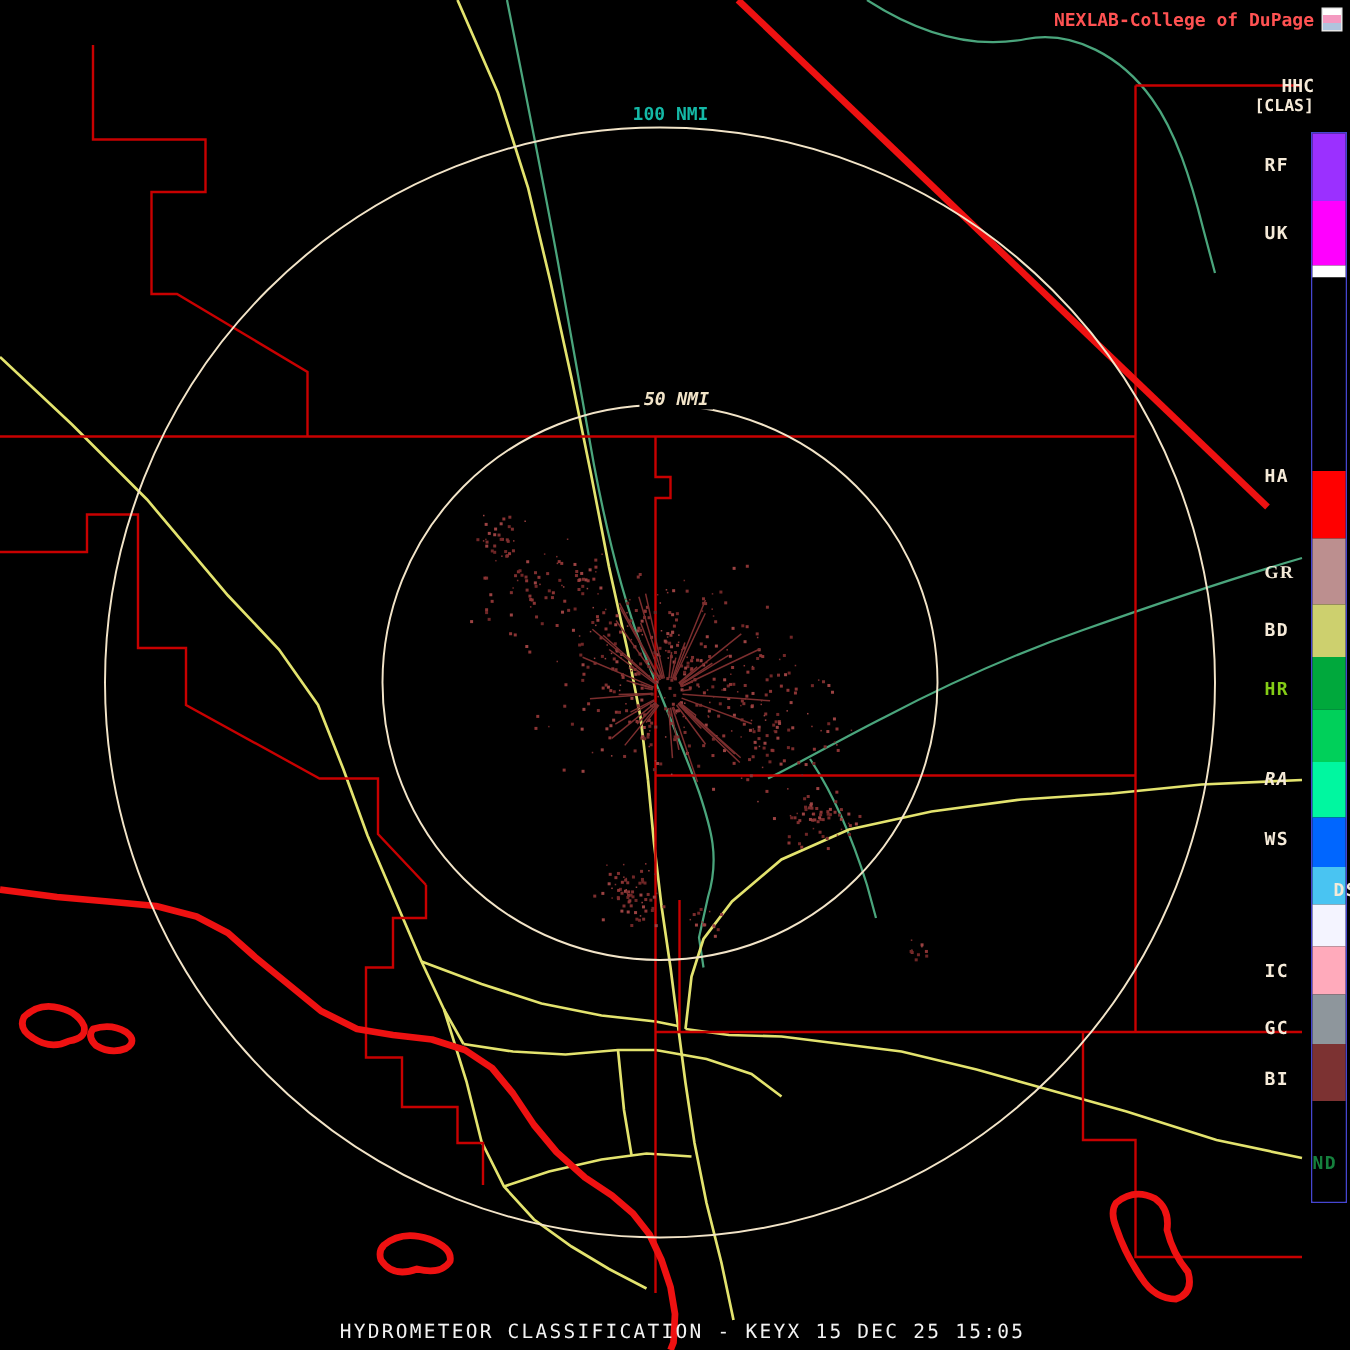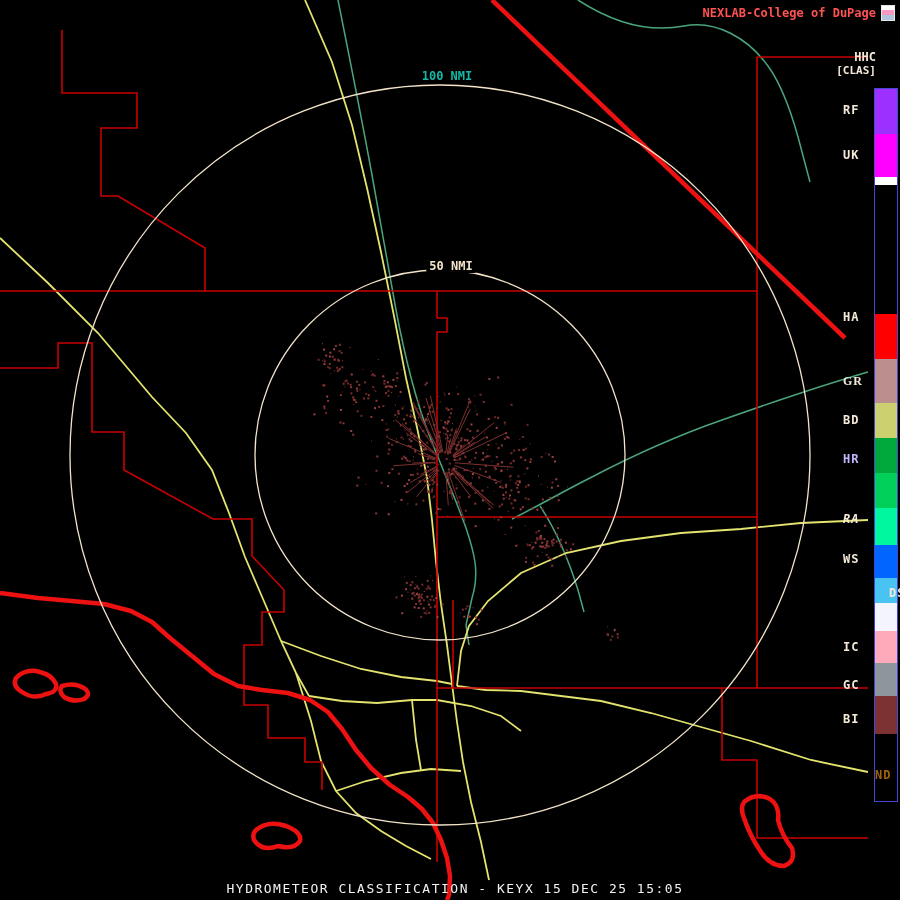--- a/index.html
+++ b/index.html
@@ -793,21 +793,21 @@
         <line x1="452.5" y1="455.4" x2="464.8" y2="444.6" stroke="#7c2e2e" stroke-width="1"></line>
       </g>
 
     <g fill="none" stroke="#f2e4c8" stroke-width="1.3">
       <circle cx="440" cy="455" r="185"></circle>
       <circle cx="440" cy="455" r="370"></circle>
     </g>
   </svg>
 
   <div class="ring-label" style="left: 447px; top: 69px; color: #14b8a6;">100 NMI</div>
-  <div class="ring-label" style="left: 451px; top: 259px; color: rgb(242, 228, 200);">50 NMI</div>
+  <div class="ring-label" style="left: 451px; top: 259px; color: rgb(242, 228, 200); font-style: italic;">50 NMI</div>
 
   <div id="source-credit" style="color: rgb(255, 82, 82);">NEXLAB-College of DuPage</div>
   <div id="page-icon"></div>
   <div id="product-code" style="color: rgb(245, 234, 216);">HHC</div>
   <div id="product-mode" style="color: rgb(245, 234, 216);">[CLAS]</div>
 
   <div id="legend">
     <div id="legend-bar" style="left: 874px; top: 88px; width: 22px; height: 712px; border-color: rgb(70, 70, 210);">
         <div class="seg" style="top: 0px; height: 45px; background: rgb(155, 48, 255);"></div>
         <div class="seg" style="top: 45px; height: 43px; background: rgb(255, 0, 255);"></div>
@@ -826,25 +826,25 @@
         <div class="seg" style="top: 574px; height: 33px; background: rgb(142, 150, 156);"></div>
         <div class="seg" style="top: 607px; height: 38px; background: rgb(124, 50, 50);"></div>
         <div class="seg" style="top: 645px; height: 67px; background: rgb(0, 0, 0);"></div>
       </div>
     <div id="legend-labels">
         <div class="leg-label" style="top: 103px; color: rgb(245, 234, 216);">RF</div>
         <div class="leg-label" style="top: 148px; color: rgb(245, 234, 216);">UK</div>
         <div class="leg-label" style="top: 310px; color: rgb(245, 234, 216);">HA</div>
         <div class="leg-label" style="top: 374px; color: rgb(245, 234, 216); font-family: Liberation Serif, serif;">GR</div>
         <div class="leg-label" style="top: 413px; color: rgb(245, 234, 216);">BD</div>
-        <div class="leg-label" style="top: 452px; color: #c4b5fd;">HR</div>
+        <div class="leg-label" style="top: 452px; color: #84cc16;">HR</div>
         <div class="leg-label" style="top: 512px; color: rgb(245, 234, 216); font-style: italic;">RA</div>
         <div class="leg-label" style="top: 552px; color: rgb(245, 234, 216);">WS</div>
         <div class="leg-label" style="top: 586px; color: rgb(245, 234, 216); margin-left: 46px;">DS</div>
         <div class="leg-label" style="top: 640px; color: rgb(245, 234, 216);">IC</div>
         <div class="leg-label" style="top: 678px; color: rgb(245, 234, 216);">GC</div>
         <div class="leg-label" style="top: 712px; color: rgb(245, 234, 216);">BI</div>
-        <div class="leg-label" style="top: 768px; color: #a16207; padding-left: 32px;">ND</div>
+        <div class="leg-label" style="top: 768px; color: #15803d; padding-left: 32px;">ND</div>
       </div>
   </div>
 
   <div id="product-title" style="color: rgb(242, 242, 242);">HYDROMETEOR CLASSIFICATION - KEYX 15 DEC 25 15:05</div>
 </div>
 
 </body></html>

